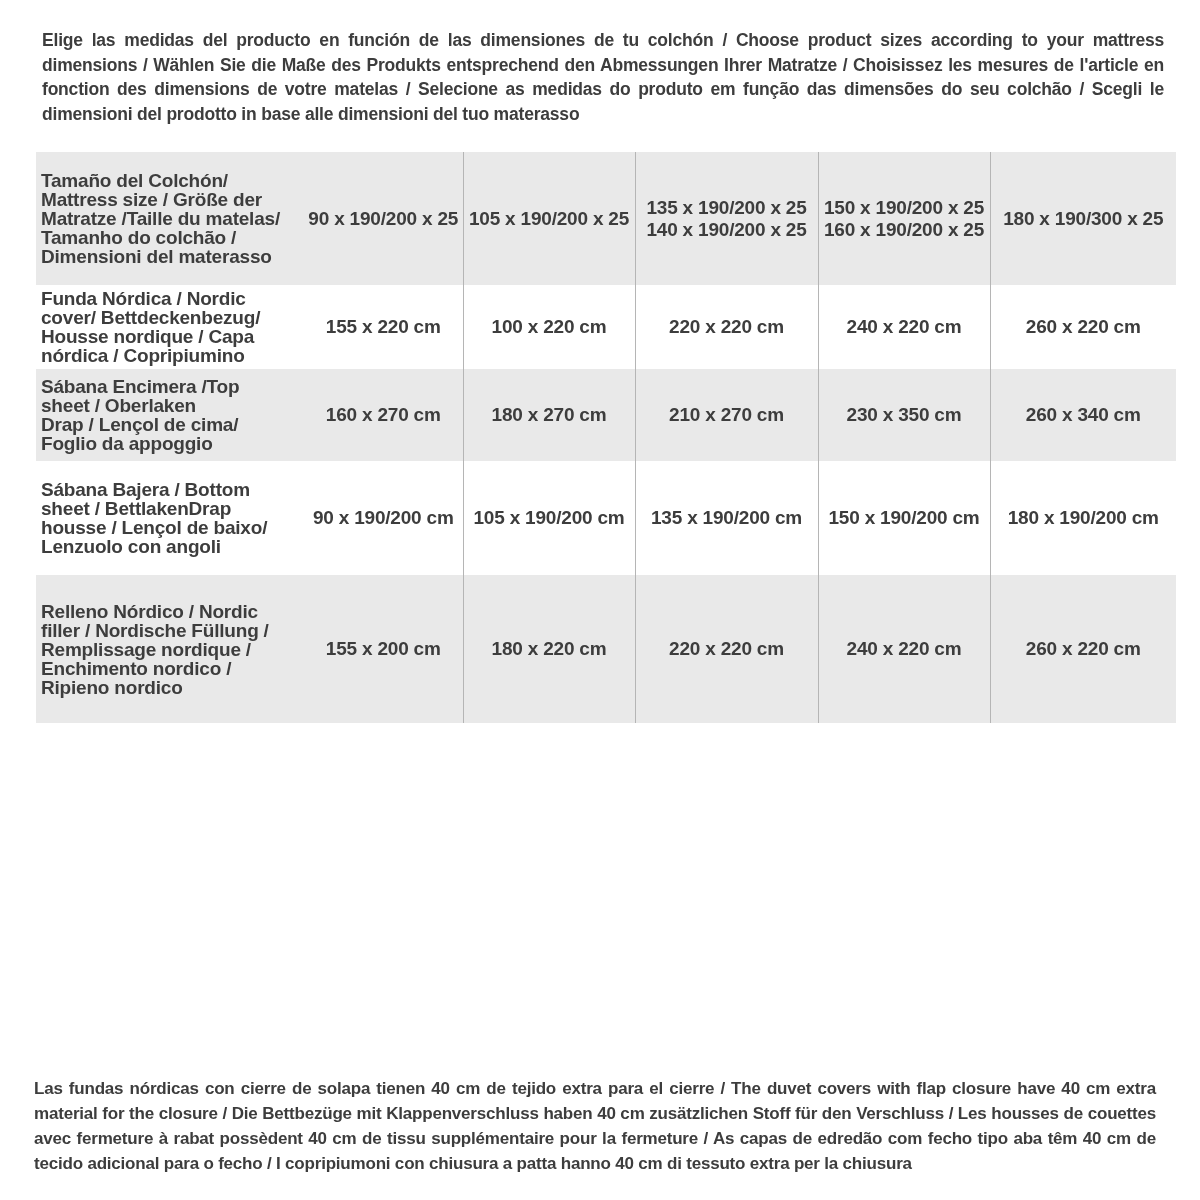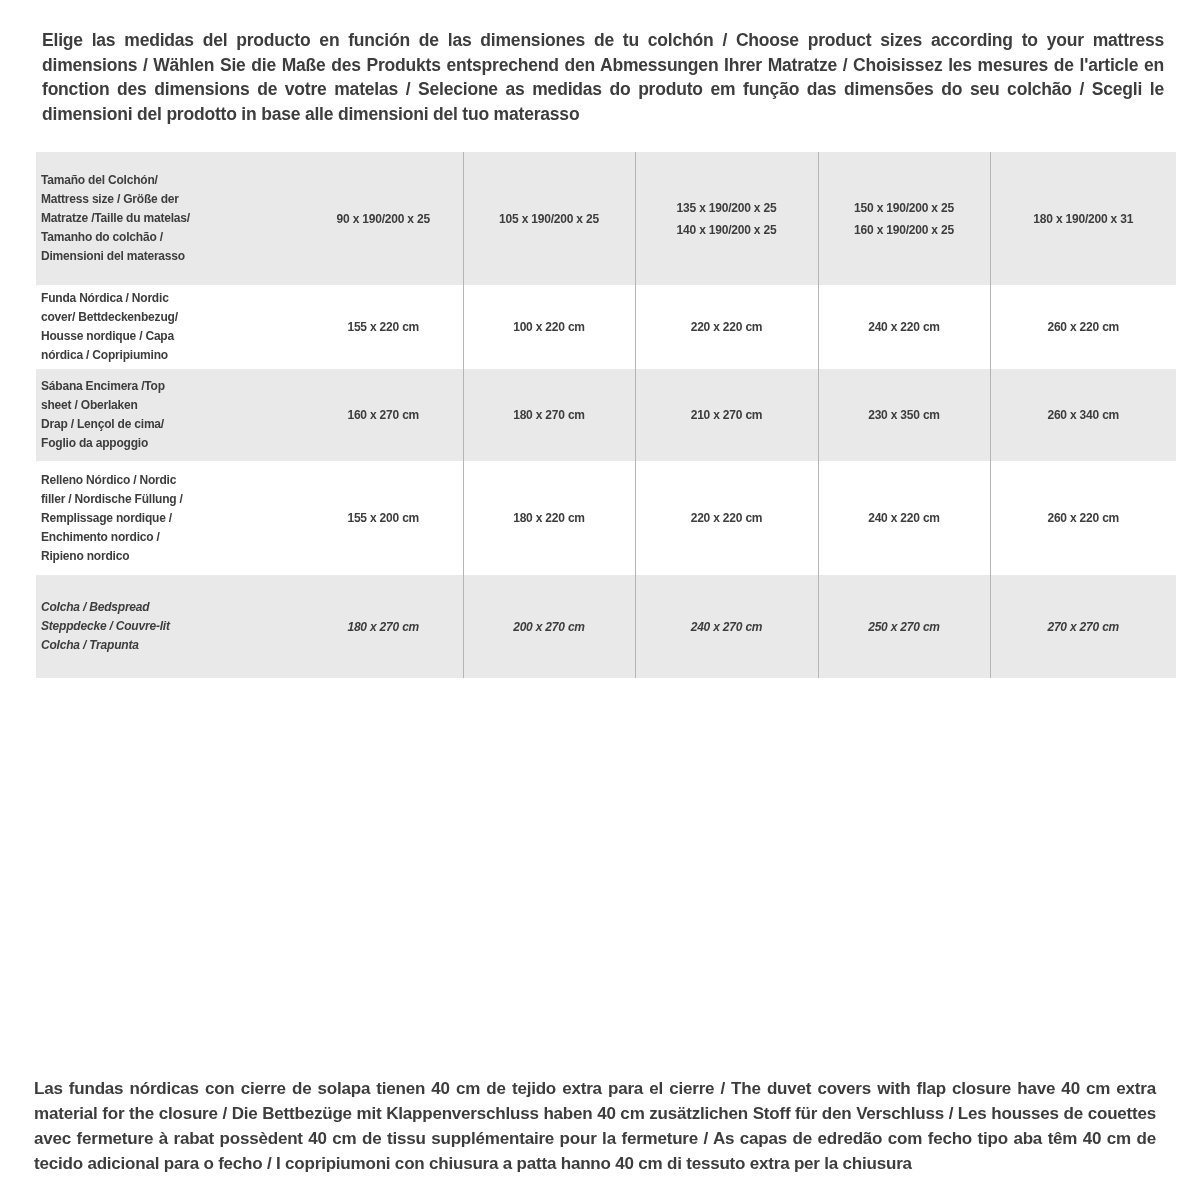--- a/index.html
+++ b/index.html
@@ -34,31 +34,31 @@
   .size-table {
     position: absolute;
     left: 36px;
     top: 152px;
     width: 1140px;
     border-collapse: collapse;
     table-layout: fixed;
   }
   .size-table td {
     vertical-align: middle;
-    font-size: 12px;
+    font-size: 19px;
     padding: 0;
   }
   .size-table tr:nth-child(odd) {
     background: #e9e9e9;
   }
   .size-table tr:nth-child(1) { height: 133px; }
   .size-table tr:nth-child(2) { height: 84px; }
   .size-table tr:nth-child(3) { height: 92px; }
   .size-table tr:nth-child(4) { height: 114px; }
-  .size-table tr:nth-child(5) { height: 103px; font-style: italic; }
+  .size-table tr:nth-child(5) { height: 148px; }
   .size-table tr:nth-child(6) { height: 105px; }
   .size-table tr:nth-child(7) { height: 113px; }
   .size-table tr:nth-child(8) { height: 95px; }
   td.label {
     text-align: left;
     padding-left: 5px;
     line-height: 19px;
     letter-spacing: -0.2px;
     white-space: pre-line;
   }
@@ -106,21 +106,21 @@
 Mattress size / Größe der
 Matratze /Taille du matelas/
 Tamanho do colchão /
 Dimensioni del materasso</td>
         <td class="val">90 x 190/200 x 25</td>
         <td class="val div">105 x 190/200 x 25</td>
         <td class="val div">135 x 190/200 x 25
 140 x 190/200 x 25</td>
         <td class="val div">150 x 190/200 x 25
 160 x 190/200 x 25</td>
-        <td class="val div">180 x 190/200 x 31</td>
+        <td class="val div">180 x 190/300 x 25</td>
       </tr>
 
       <tr>
         <td class="label">Funda Nórdica / Nordic
 cover/ Bettdeckenbezug/
 Housse nordique / Capa
 nórdica / Copripiumino</td>
         <td class="val">155 x 220 cm</td>
         <td class="val div">100 x 220 cm</td>
         <td class="val div">220 x 220 cm</td>
@@ -133,45 +133,46 @@
 sheet / Oberlaken
 Drap / Lençol de cima/
 Foglio da appoggio</td>
         <td class="val">160 x 270 cm</td>
         <td class="val div">180 x 270 cm</td>
         <td class="val div">210 x 270 cm</td>
         <td class="val div">230 x 350 cm</td>
         <td class="val div">260 x 340 cm</td>
       </tr>
 
+      <tr>
+        <td class="label">Sábana Bajera / Bottom
+sheet / BettlakenDrap
+housse / Lençol de baixo/
+Lenzuolo con angoli</td>
+        <td class="val">90 x 190/200 cm</td>
+        <td class="val div">105 x 190/200 cm</td>
+        <td class="val div">135 x 190/200 cm</td>
+        <td class="val div">150 x 190/200 cm</td>
+        <td class="val div">180 x 190/200 cm</td>
+      </tr>
 
       <tr>
         <td class="label">Relleno Nórdico / Nordic
 filler / Nordische Füllung /
 Remplissage nordique /
 Enchimento nordico /
 Ripieno nordico</td>
         <td class="val">155 x 200 cm</td>
         <td class="val div">180 x 220 cm</td>
         <td class="val div">220 x 220 cm</td>
         <td class="val div">240 x 220 cm</td>
         <td class="val div">260 x 220 cm</td>
       </tr>
 
 
-      <tr>
-        <td class="label">Colcha / Bedspread
-Steppdecke / Couvre-lit
-Colcha / Trapunta</td>
-        <td class="val">180 x 270 cm</td>
-        <td class="val div">200 x 270 cm</td>
-        <td class="val div">240 x 270 cm</td>
-        <td class="val div">250 x 270 cm</td>
-        <td class="val div">270 x 270 cm</td>
-      </tr>
 
 
     </tbody>
   </table>
 
   <p class="footnote">Las fundas nórdicas con cierre de solapa tienen 40 cm de tejido extra para el cierre / The duvet covers with flap closure have 40 cm extra material for the closure / Die Bettbezüge mit Klappenverschluss haben 40 cm zusätzlichen Stoff für den Verschluss / Les housses de couettes avec fermeture à rabat possèdent 40 cm de tissu supplémentaire pour la fermeture / As capas de edredão com fecho tipo aba têm 40 cm de tecido adicional para o fecho / I copripiumoni con chiusura a patta hanno 40 cm di tessuto extra per la chiusura</p>
 
 </div>
 
 </body></html>

